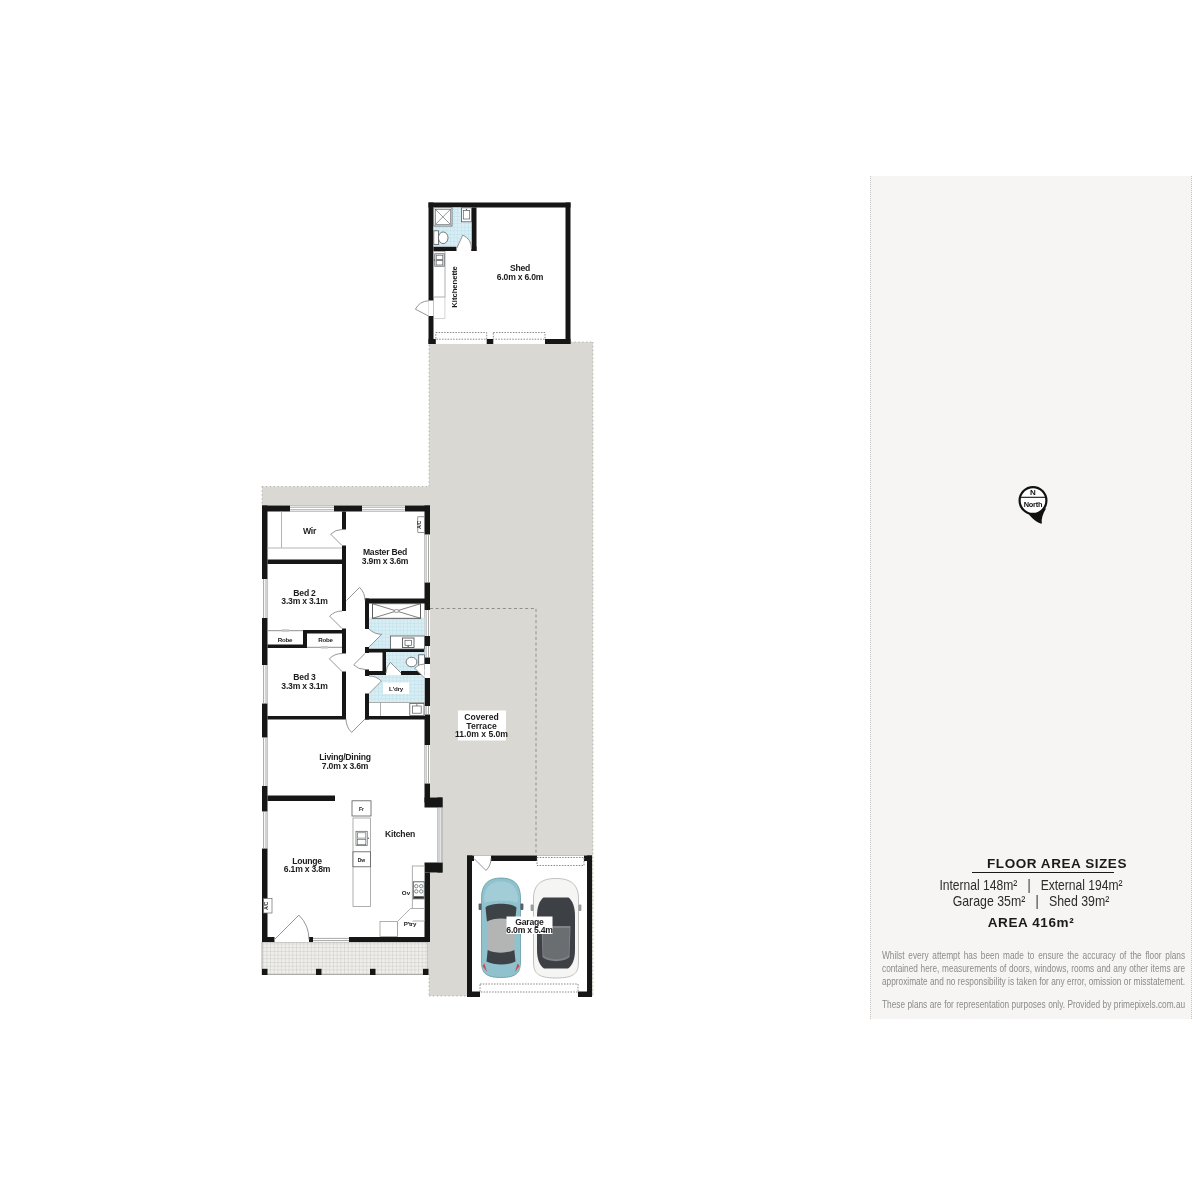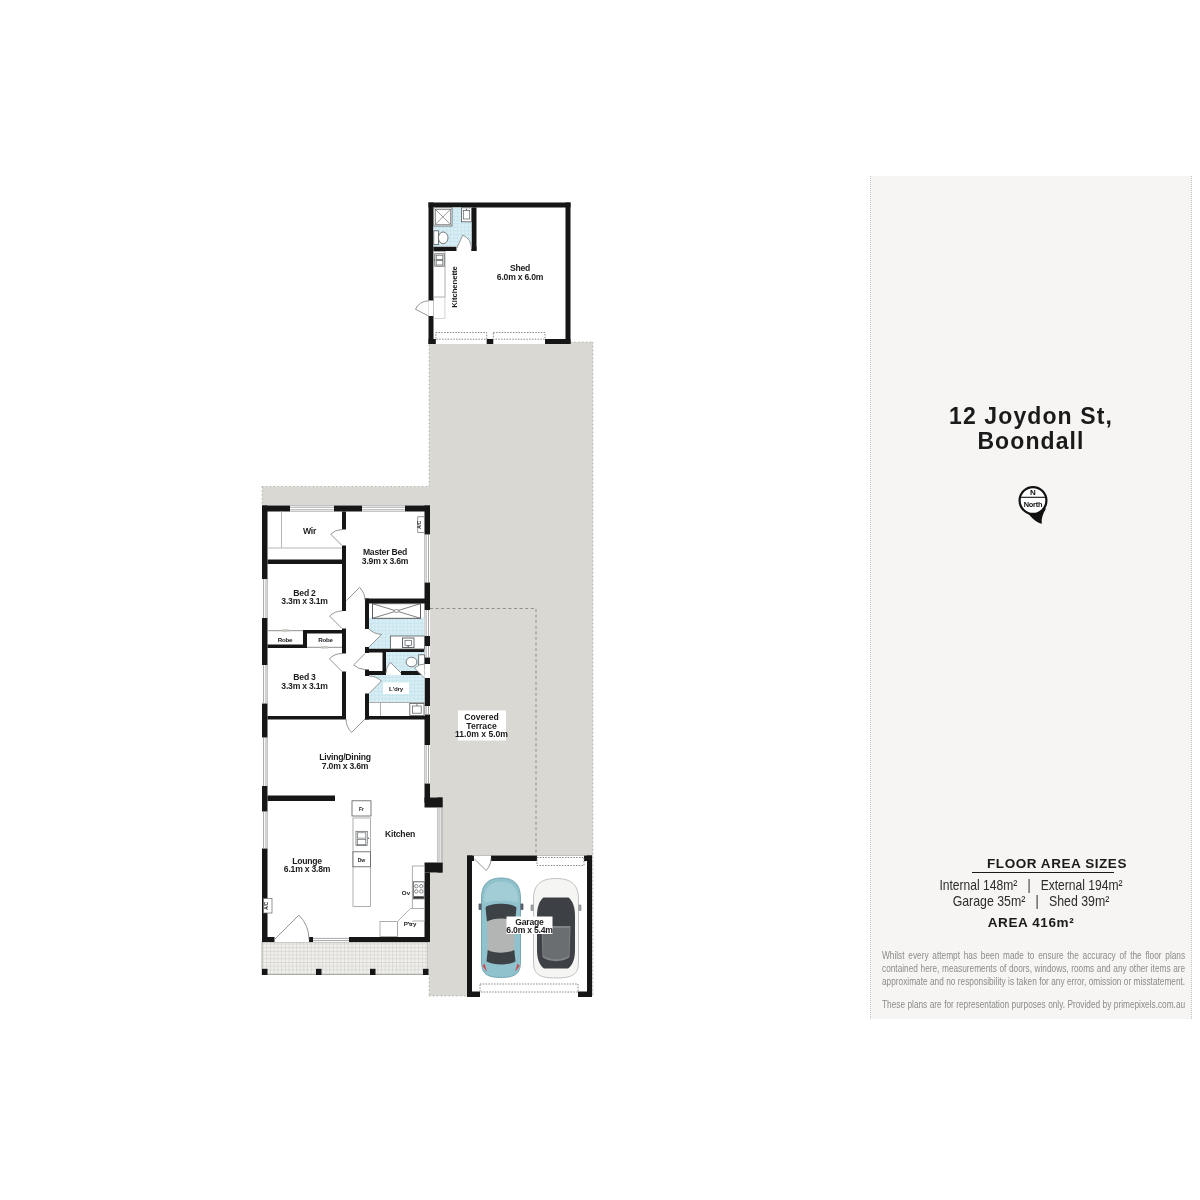--- a/index.html
+++ b/index.html
@@ -22,21 +22,20 @@
   #disc{position:absolute;left:11px;top:772.5px;width:377px;color:#8b8b8b;font-size:10.3px;line-height:13.2px;
         text-align:justify;text-align-last:justify;transform:scaleX(0.804);transform-origin:left top;}
   #disc .last{position:absolute;left:0;top:49.8px;width:377px;text-align:justify;text-align-last:justify;}
 </style>
 </head>
 <body>
 <div id="page" class="lib">
 
 <div id="panel">
 
-  <div id="addr">12 Joydon St,<br>Boondall</div>
 
   <svg style="position:absolute;left:132px;top:295px" width="60" height="60" viewBox="0 0 60 60">
     <path d="M24.5,41.5 C29.5,48.5 34,51.5 38.8,52.8 C38.1,48 39.8,42.5 43.2,37.3 Z" fill="#111"></path>
     <circle cx="30" cy="29.5" r="13.4" fill="#fff" stroke="#111" stroke-width="2.2"></circle>
     <line x1="17" y1="26.3" x2="43" y2="26.3" stroke="#111" stroke-width="1.1"></line>
     <text x="30" y="24.3" text-anchor="middle" font-size="8" font-weight="bold" fill="#111" font-family="Liberation Sans">N</text>
     <text x="30" y="36.3" text-anchor="middle" font-size="7.4" font-weight="bold" fill="#111" font-family="Liberation Sans" letter-spacing="-0.2">North</text>
   </svg>
 
   <div id="fas">

